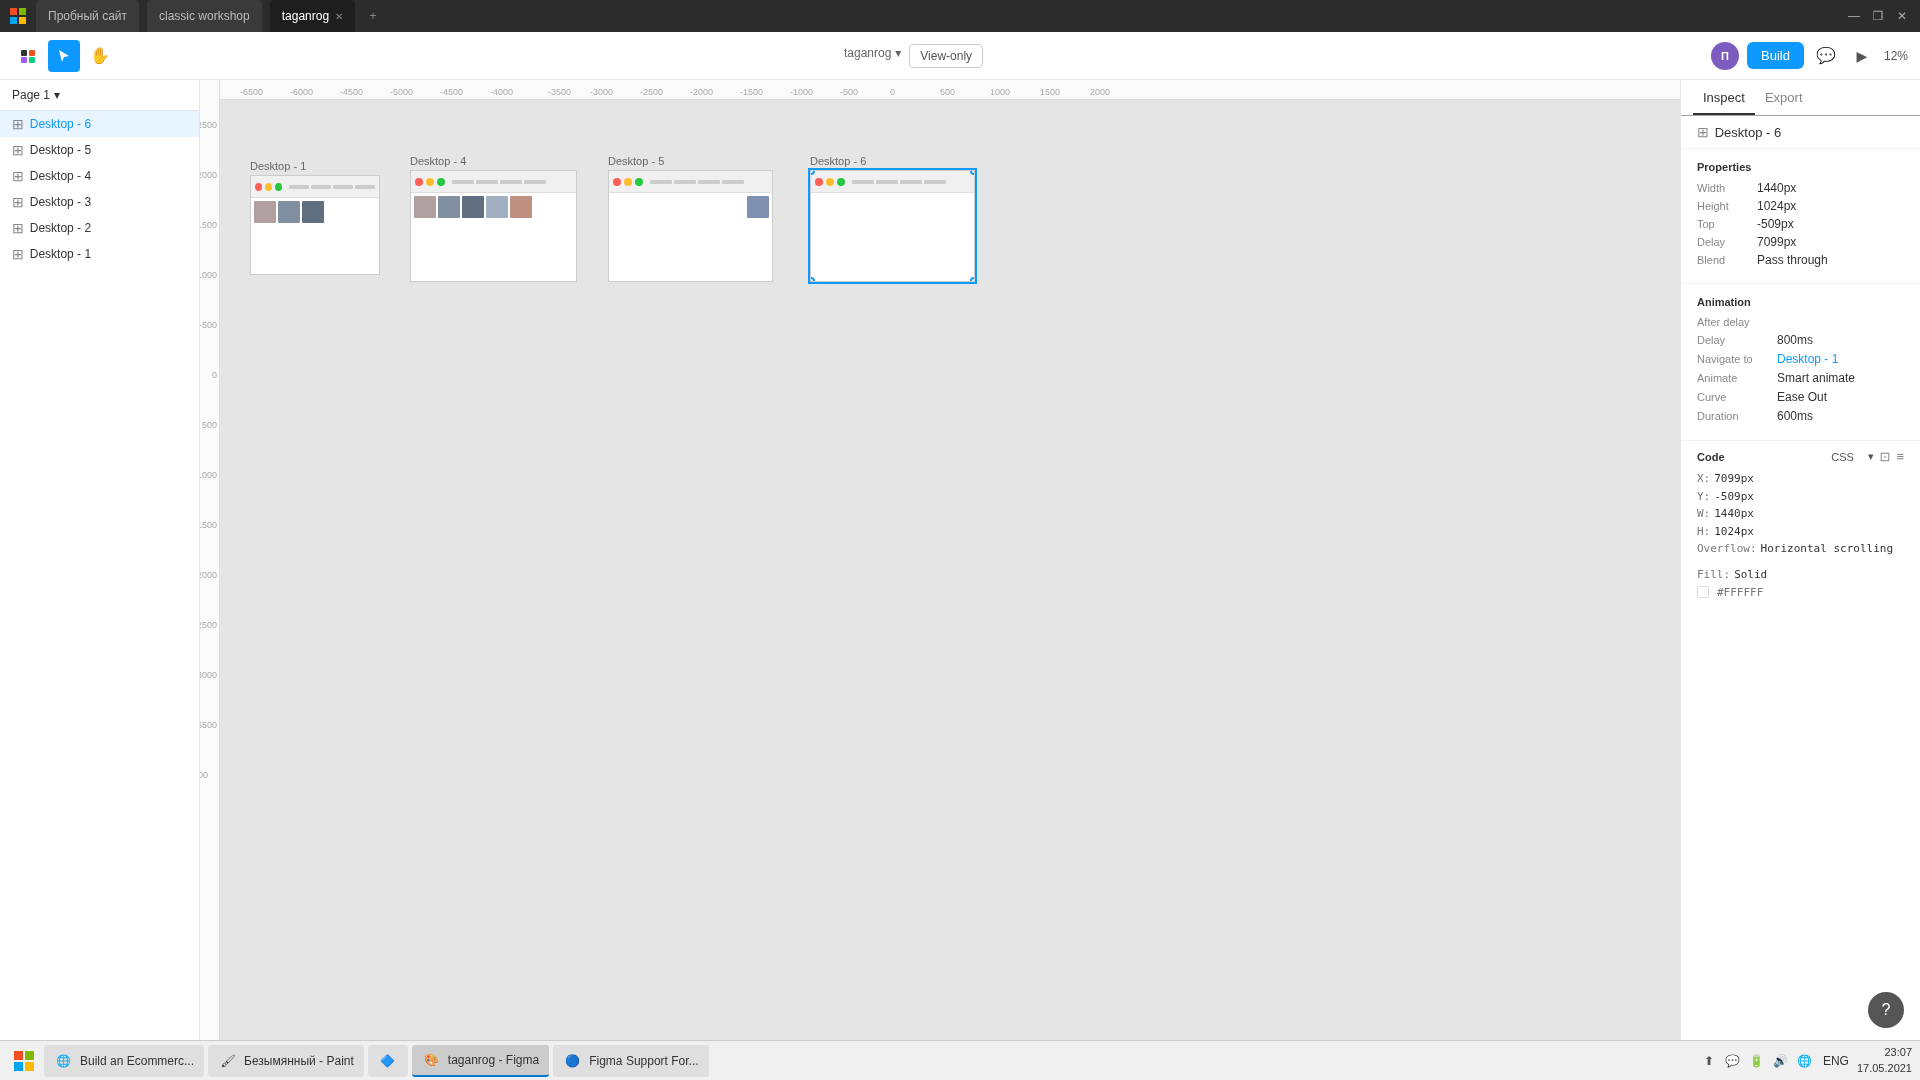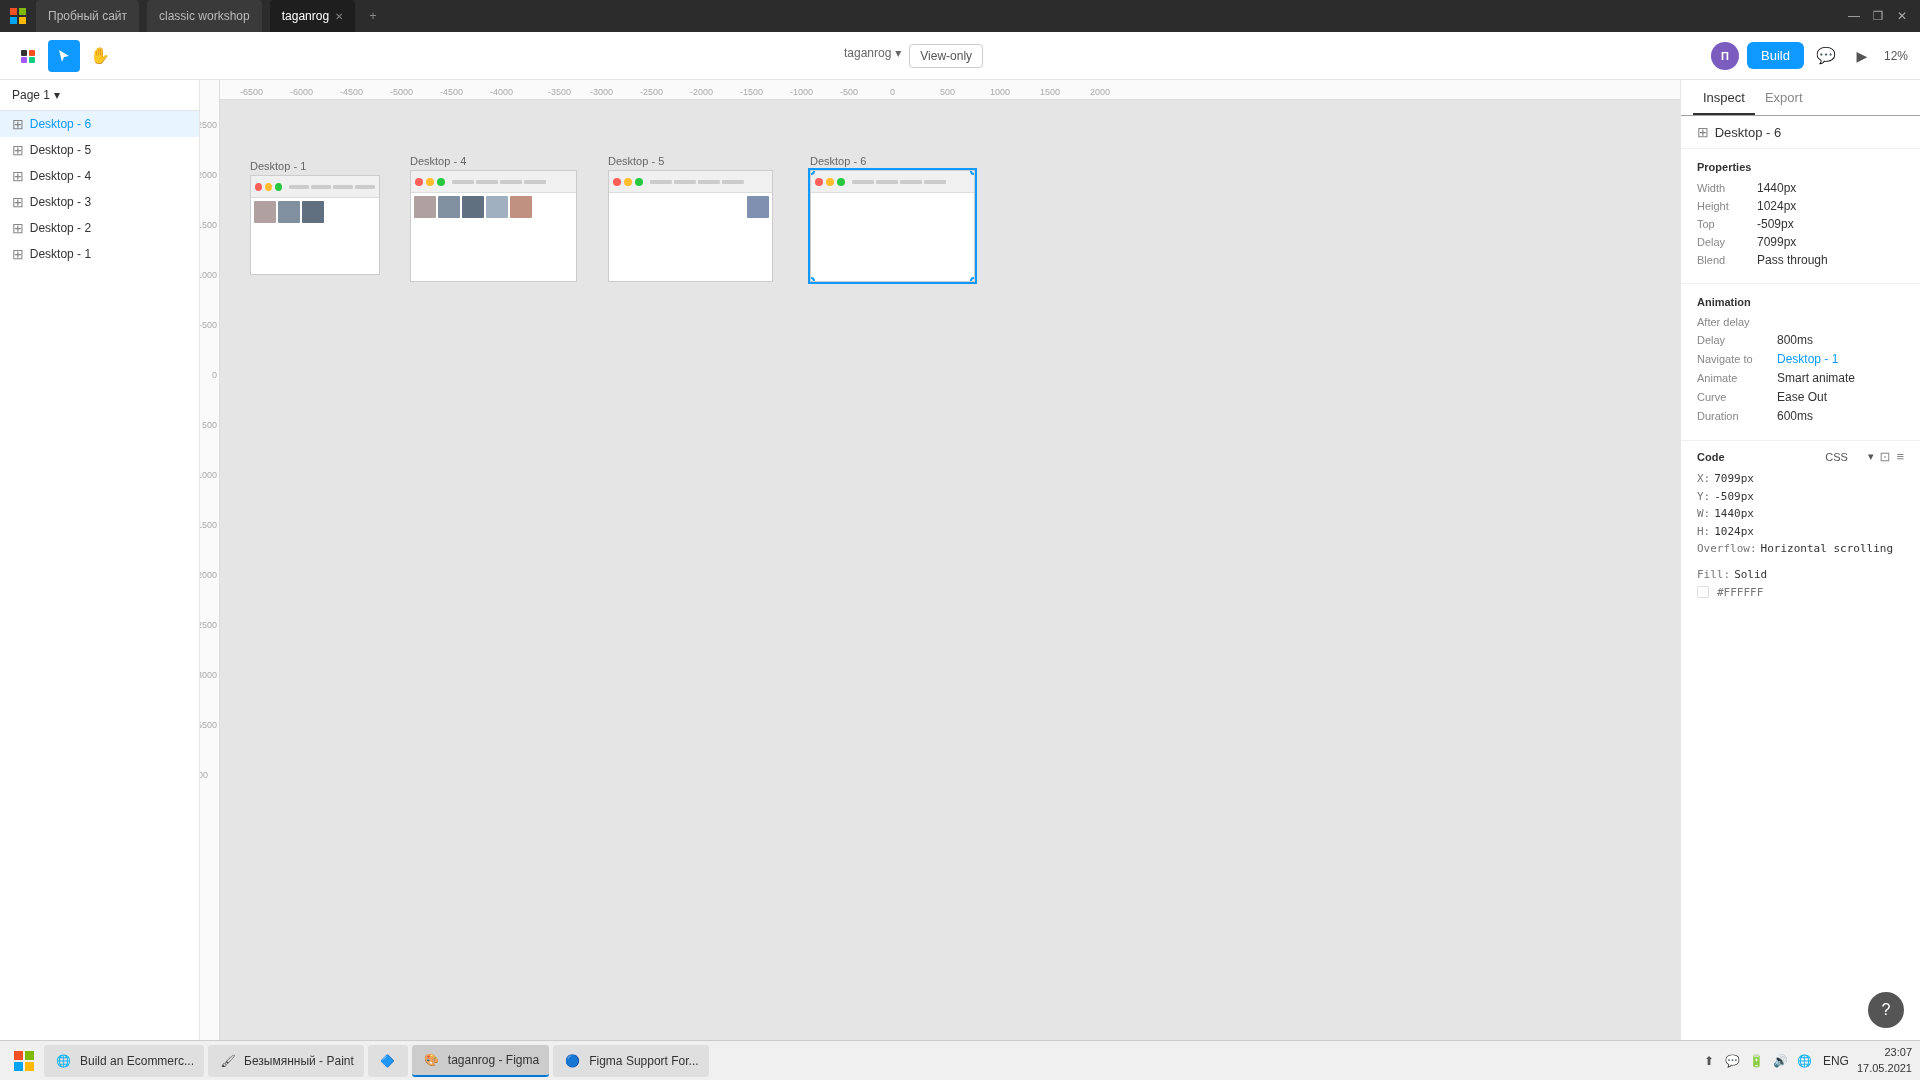--- a/index.html
+++ b/index.html
@@ -181,21 +181,21 @@
     .prop-value { font-size: 12px; color: #333; }
 
     .color-swatch {
       width: 14px; height: 14px; border-radius: 2px; border: 1px solid #ddd;
       margin-right: 6px; flex-shrink: 0;
     }
 
     .code-section { padding: 8px 16px; }
     .code-header { display: flex; align-items: center; justify-content: space-between; margin-bottom: 6px; }
     .code-label { font-size: 11px; font-weight: 600; color: #333; }
-    .code-lang { display: flex; align-items: center; gap: 20px; font-size: 11px; color: #555; cursor: pointer; }
+    .code-lang { display: flex; align-items: center; gap: 14px; font-size: 11px; color: #555; cursor: pointer; }
     .code-icon-btn { color: #888; cursor: pointer; font-size: 13px; }
     .code-block { font-family: monospace; font-size: 11px; color: #333; line-height: 1.6; }
     .code-line { display: flex; gap: 4px; }
     .code-key { color: #777; }
     .code-val { color: #333; }
 
     .anim-row { display: flex; align-items: center; margin-bottom: 5px; }
     .anim-label { font-size: 11px; color: #888; width: 80px; flex-shrink: 0; }
     .anim-value { font-size: 12px; color: #333; }
     .anim-link { font-size: 12px; color: #0d99ff; cursor: pointer; }

